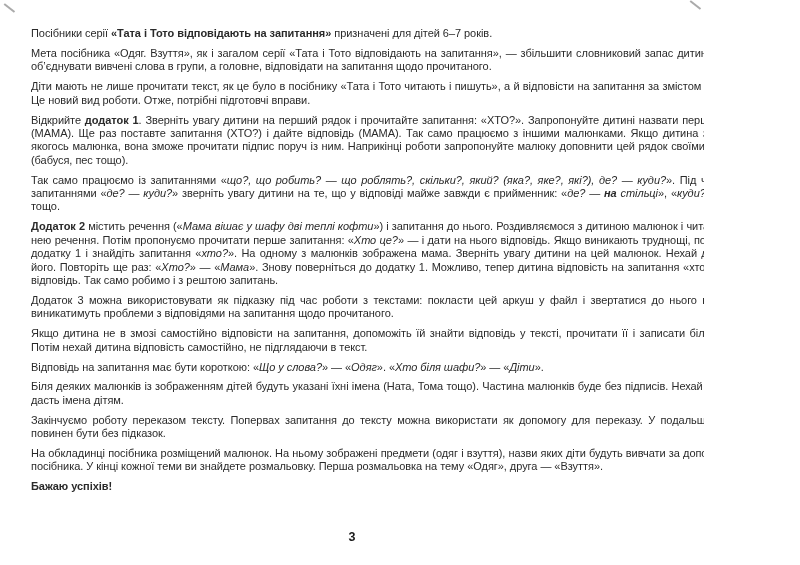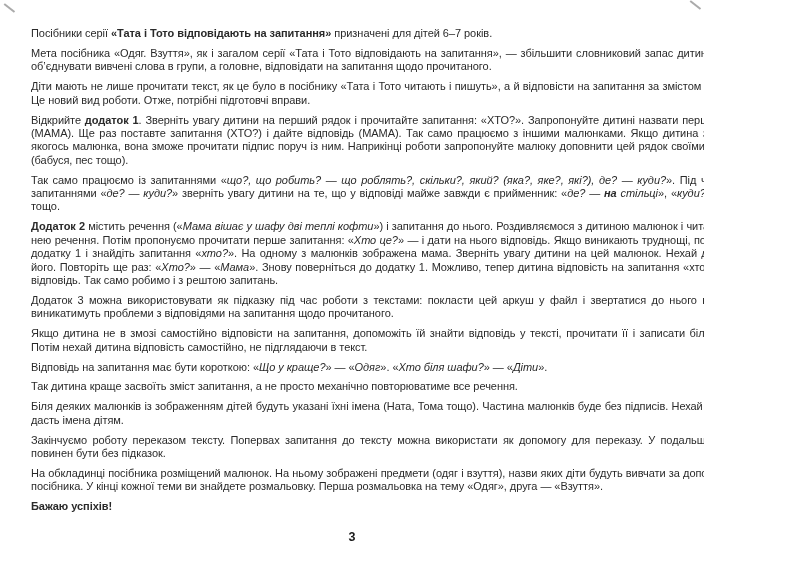--- a/index.html
+++ b/index.html
@@ -55,22 +55,21 @@
 
   <div class="text-block">
       <p><span>Посібники серії </span><span class="b">«Тата і Тото відповідають на запитання»</span><span> призначені для дітей 6–7 років.</span></p>
       <p><span>Мета посібника «Одяг. Взуття», як і загалом серії «Тата і Тото відповідають на запитання», — збільшити словниковий запас дитини, навчити її об’єднувати вивчені слова в групи, а головне, відповідати на запитання щодо прочитаного.</span></p>
       <p><span>Діти мають не лише прочитати текст, як це було в посібнику «Тата і Тото читають і пишуть», а й відповісти на запитання за змістом прочитаного. Це новий вид роботи. Отже, потрібні підготовчі вправи.</span></p>
       <p><span>Відкрийте </span><span class="b">додаток 1</span><span>. Зверніть увагу дитини на перший рядок і прочитайте запитання: «ХТО?». Запропонуйте дитині назвати перший малюнок (МАМА). Ще раз поставте запитання (ХТО?) і дайте відповідь (МАМА). Так само працюємо з іншими малюнками. Якщо дитина забула назву якогось малюнка, вона зможе прочитати підпис поруч із ним. Наприкінці роботи запропонуйте малюку доповнити цей рядок своїми прикладами (бабуся, пес тощо).</span></p>
       <p><span>Так само працюємо із запитаннями «</span><span class="i">що?, що робить? — що роблять?, скільки?, який? (яка?, яке?, які?), де? — куди?</span><span>». Під час роботи із запитаннями «</span><span class="i">де? — куди?</span><span>» зверніть увагу дитини на те, що у відповіді майже завжди є прийменник: «</span><span class="i">де? — </span><span class="bi">на</span><span class="i"> стільці</span><span>», «</span><span class="i">куди? — </span><span class="bi">у</span><span class="i"> шафу</span><span>» тощо.</span></p>
       <p><span class="b">Додаток 2</span><span> містить речення («</span><span class="i">Мама вішає у шафу дві теплі кофти</span><span>») і запитання до нього. Роздивляємося з дитиною малюнок і читаємо разом з нею речення. Потім пропонуємо прочитати перше запитання: «</span><span class="i">Хто це?</span><span>» — і дати на нього відповідь. Якщо виникають труднощі, поверніться до додатку 1 і знайдіть запитання «</span><span class="i">хто?</span><span>». На одному з малюнків зображена мама. Зверніть увагу дитини на цей малюнок. Нехай дитина назве його. Повторіть ще раз: «</span><span class="i">Хто?</span><span>» — «</span><span class="i">Мама</span><span>». Знову поверніться до додатку 1. Можливо, тепер дитина відповість на запитання «хто?» й напише відповідь. Так само робимо і з рештою запитань.</span></p>
       <p><span>Додаток 3 можна використовувати як підказку під час роботи з текстами: покласти цей аркуш у файл і звертатися до нього щоразу, коли виникатимуть проблеми з відповідями на запитання щодо прочитаного.</span></p>
       <p><span>Якщо дитина не в змозі самостійно відповісти на запитання, допоможіть їй знайти відповідь у тексті, прочитати її і записати біля запитання. Потім нехай дитина відповість самостійно, не підглядаючи в текст.</span></p>
-      <p><span>Відповідь на запитання має бути короткою: «</span><span class="i">Що у краще?</span><span>» — «</span><span class="i">Одяг</span><span>». «</span><span class="i">Хто біля шафи?</span><span>» — «</span><span class="i">Діти</span><span>».</span></p>
-      <p><span>Так дитина краще засвоїть зміст запитання, а не просто механічно повторюватиме все речення.</span></p>
+      <p><span>Відповідь на запитання має бути короткою: «</span><span class="i">Що у слова?</span><span>» — «</span><span class="i">Одяг</span><span>». «</span><span class="i">Хто біля шафи?</span><span>» — «</span><span class="i">Діти</span><span>».</span></p>
       <p><span>Біля деяких малюнків із зображенням дітей будуть указані їхні імена (Ната, Тома тощо). Частина малюнків буде без підписів. Нехай дитина сама дасть імена дітям.</span></p>
       <p><span>Закінчуємо роботу переказом тексту. Попервах запитання до тексту можна використати як допомогу для переказу. У подальшому переказ повинен бути без підказок.</span></p>
       <p><span>На обкладинці посібника розміщений малюнок. На ньому зображені предмети (одяг і взуття), назви яких діти будуть вивчати за допомогою цього посібника. У кінці кожної теми ви знайдете розмальовку. Перша розмальовка на тему «Одяг», друга — «Взуття».</span></p>
       <p><span class="b">Бажаю успіхів!</span></p>
     </div>
 
   <div class="page-number">3</div>
 </div>
 
 </body></html>

